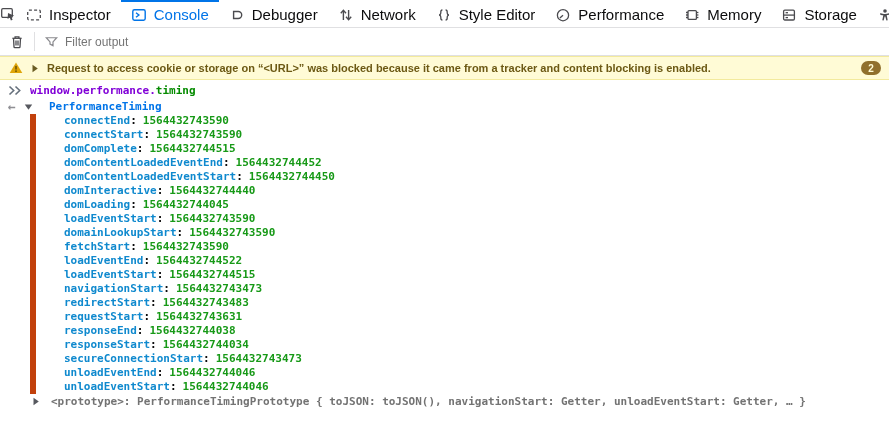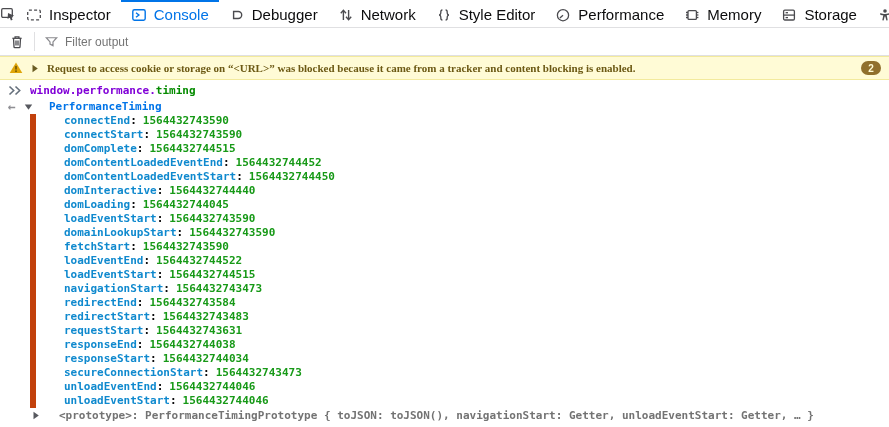--- a/index.html
+++ b/index.html
@@ -26,21 +26,21 @@
     color:#4b4b4f; cursor:pointer; align-self:stretch; }
   .filterbox { display:flex; align-items:center; flex:1; padding-left:9px; gap:6px; }
   .funnel { color:#8a8a8e; display:flex; }
   .filterinput { border:none; outline:none; flex:1; font-size:12px;
     font-family:"Liberation Sans", sans-serif; color:#0c0c0d; background:transparent; }
   .filterinput::placeholder { color:#757575; }
 
   
   .warnrow { display:flex; align-items:center; height:24px; background:#fffbd6;
     border-top:1px solid #f3ea9d; border-bottom:1px solid #f3ea9d; padding:0 8px 0 9px; gap:7px; }
-  .warntext { color:#6c5914; font-family:Liberation Serif, serif;
+  .warntext { color:#6c5914; font-family:Liberation Sans, sans-serif;
     font-size:11px; font-weight:bold; white-space:nowrap; flex:1; }
   .badge { background:#90702d; color:#fffbd6; border-radius:9px; min-width:20px; height:14px;
     font-size:10px; font-weight:bold; display:flex; align-items:center; justify-content:center;
     padding:0 6px; font-family:"Liberation Sans", sans-serif; }
 
   
   .code { font-family:"DejaVu Sans Mono", monospace; font-size:11px; font-weight:bold; }
   .inputrow { display:flex; align-items:center; gap:7px; padding:4px 0 2px 8px; }
   .in-obj { color:#8000d7; }
   .in-prop { color:#058b00;margin-top:48px; }
@@ -49,21 +49,21 @@
   .retarrow { color:#8f8f94; font-size:13px; line-height:1; width:14px; text-align:center; }
   .twisty { display:flex; width:10px; justify-content:center; cursor:pointer; }
   .classname { color:#0074e8; margin-left:12px; }
 
   .props { margin-left:30px; border-left:6px solid #c2410c; padding-left:28px; }
   .prop-row { height:14px; line-height:14px; white-space:nowrap; cursor:default; }
   .prop-name { color:#0f89ce; }
   .prop-colon { color:#0c0c0d; }
   .prop-value { color:#179917; margin-left:6px; }
 
-  .protorow { display:flex; align-items:center; height:15px; padding-left:31px; gap:18px;
+  .protorow { display:flex; align-items:center; height:15px; padding-left:31px; gap:10px;
     white-space:nowrap;text-align:right; }
   .prototext { color:#737373; }
 </style>
 </head>
 <body>
 
 <div class="tabbar">
   <div class="iconbtn">
     <span style="display:flex">
       <svg width="16" height="16" viewBox="0 0 16 16" fill="none" stroke="currentColor" stroke-width="1.3">
@@ -283,23 +283,20 @@
   </div>
 
   <div class="prop-row">
     <span class="prop-name">loadEventStart</span><span class="prop-colon">:</span><span class="prop-value">1564432744515</span>
   </div>
 
   <div class="prop-row">
     <span class="prop-name">navigationStart</span><span class="prop-colon">:</span><span class="prop-value">1564432743473</span>
   </div>
 
-  <div class="prop-row">
-    <span class="prop-name">redirectEnd</span><span class="prop-colon">:</span><span class="prop-value">1564432743584</span>
-  </div>
 
   <div class="prop-row">
     <span class="prop-name">redirectStart</span><span class="prop-colon">:</span><span class="prop-value">1564432743483</span>
   </div>
 
   <div class="prop-row">
     <span class="prop-name">requestStart</span><span class="prop-colon">:</span><span class="prop-value">1564432743631</span>
   </div>
 
   <div class="prop-row">

